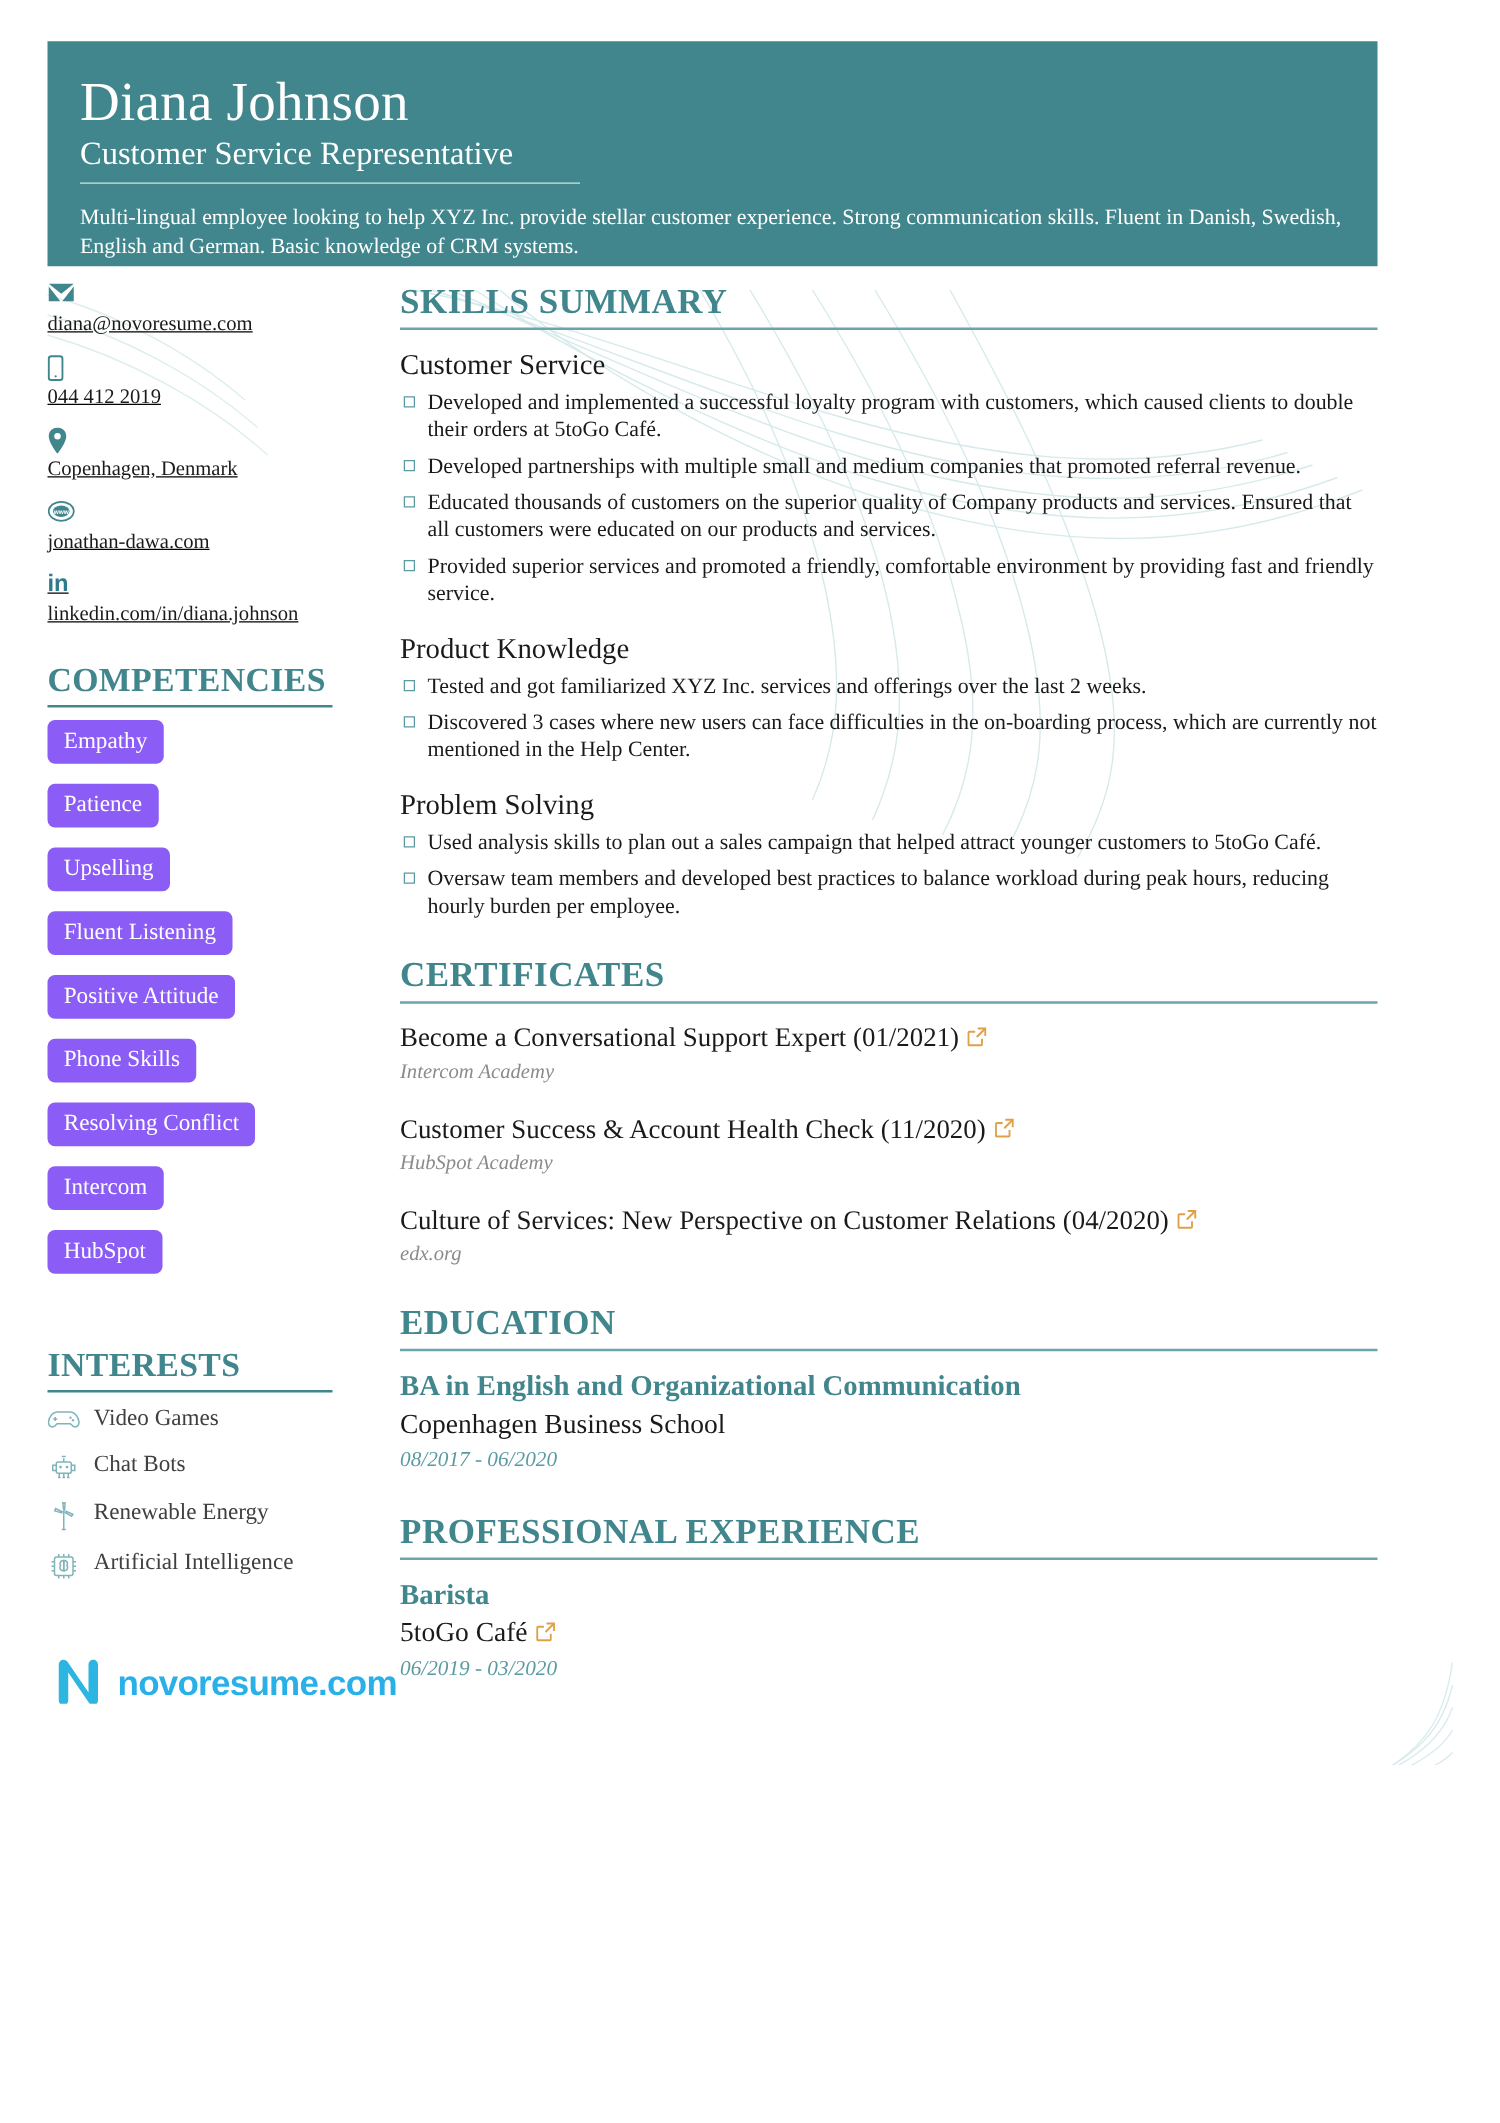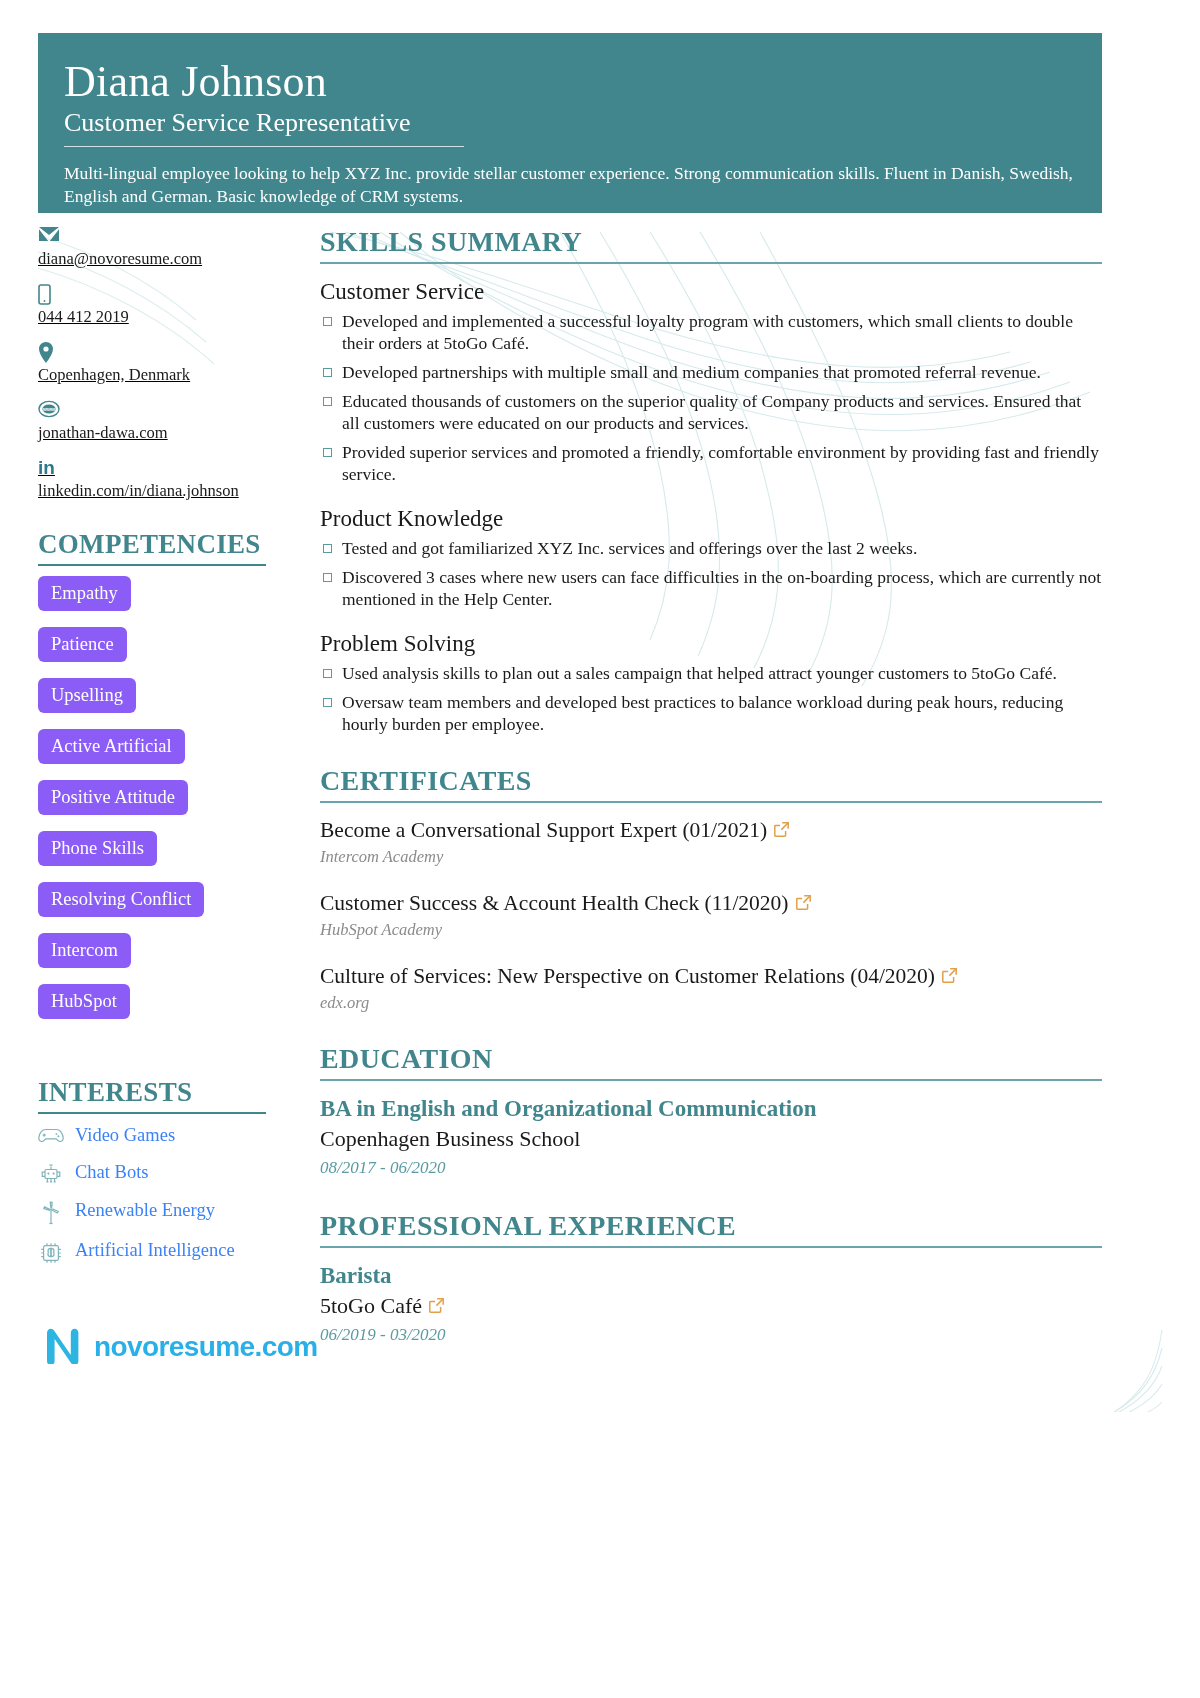--- a/index.html
+++ b/index.html
@@ -122,21 +122,21 @@
     display: flex;
     align-items: flex-start;
     gap: 11px;
     margin-bottom: 14px;
   }
   .interest-icon { flex: 0 0 26px; color: #7fb4bb; padding-top: 2px; }
   .interest-icon svg { display: block; }
   .interest-label {
     font-size: 18.5px;
     line-height: 23px;
-    color: #3b82f6;
+    color: #404040;
     max-width: 170px;
   }
 
   
   .main-head {
     font-size: 28px;
     font-weight: bold;
     color: #40868c;
     letter-spacing: .4px;
     text-transform: uppercase;
@@ -326,21 +326,21 @@
           <div class="contact-text">linkedin.com/in/diana.johnson</div>
         </div>
 
       </div>
 
       <div class="side-head">COMPETENCIES</div>
       <div>
         <div class="pill-row"><span class="pill">Empathy</span></div>
         <div class="pill-row"><span class="pill">Patience</span></div>
         <div class="pill-row"><span class="pill">Upselling</span></div>
-        <div class="pill-row"><span class="pill">Active Artificial</span></div>
+        <div class="pill-row"><span class="pill">Fluent Listening</span></div>
         <div class="pill-row"><span class="pill">Positive Attitude</span></div>
         <div class="pill-row"><span class="pill">Phone Skills</span></div>
         <div class="pill-row"><span class="pill">Resolving Conflict</span></div>
         <div class="pill-row"><span class="pill">Intercom</span></div>
         <div class="pill-row"><span class="pill">HubSpot</span></div>
       </div>
 
       <div class="side-head" style="margin-top:42px;">INTERESTS</div>
       <div>
 
@@ -402,21 +402,21 @@
     </div>
 
     <div class="right-col">
 
       <div class="section">
         <div class="main-head">SKILLS SUMMARY</div>
 
         <div class="skill-group">
           <div class="skill-title">Customer Service</div>
           <ul class="bullets">
-            <li>Developed and implemented a successful loyalty program with customers, which small clients to double their orders at 5toGo Café.</li>
+            <li>Developed and implemented a successful loyalty program with customers, which caused clients to double their orders at 5toGo Café.</li>
             <li>Developed partnerships with multiple small and medium companies that promoted referral revenue.</li>
             <li>Educated thousands of customers on the superior quality of Company products and services. Ensured that all customers were educated on our products and services.</li>
             <li>Provided superior services and promoted a friendly, comfortable environment by providing fast and friendly service.</li>
           </ul>
         </div>
 
         <div class="skill-group">
           <div class="skill-title">Product Knowledge</div>
           <ul class="bullets">
             <li>Tested and got familiarized XYZ Inc. services and offerings over the last 2 weeks.</li>

